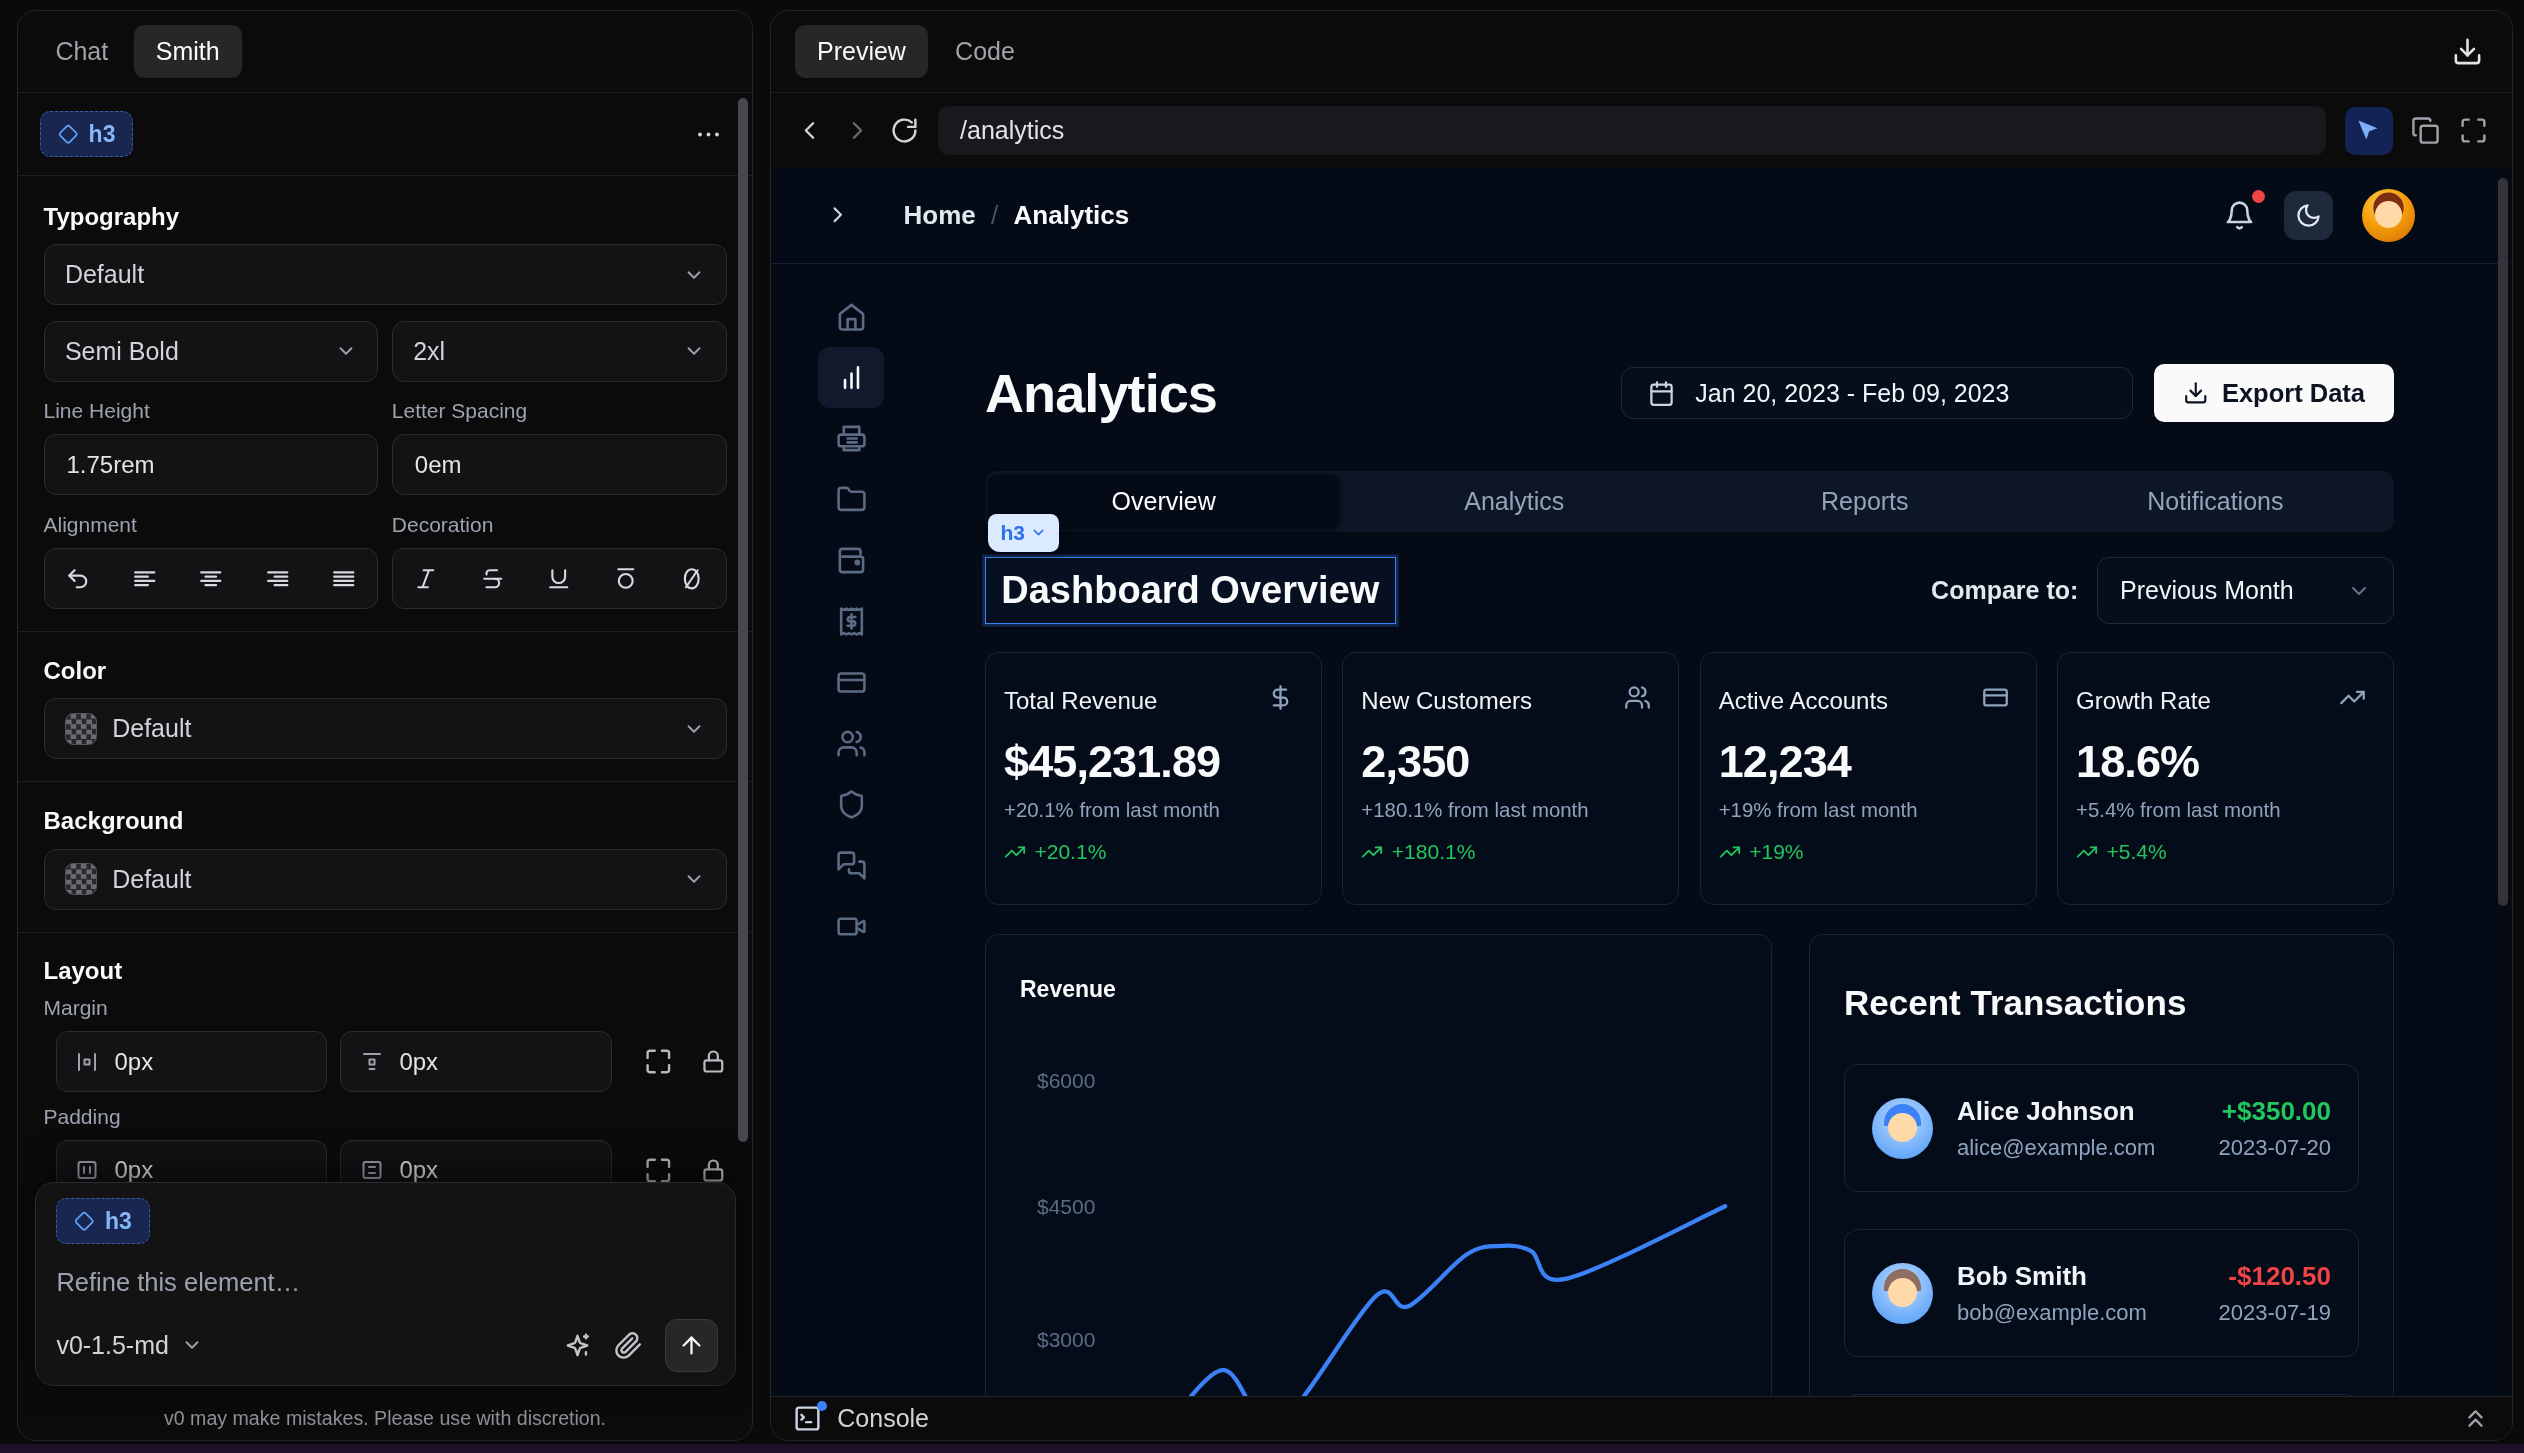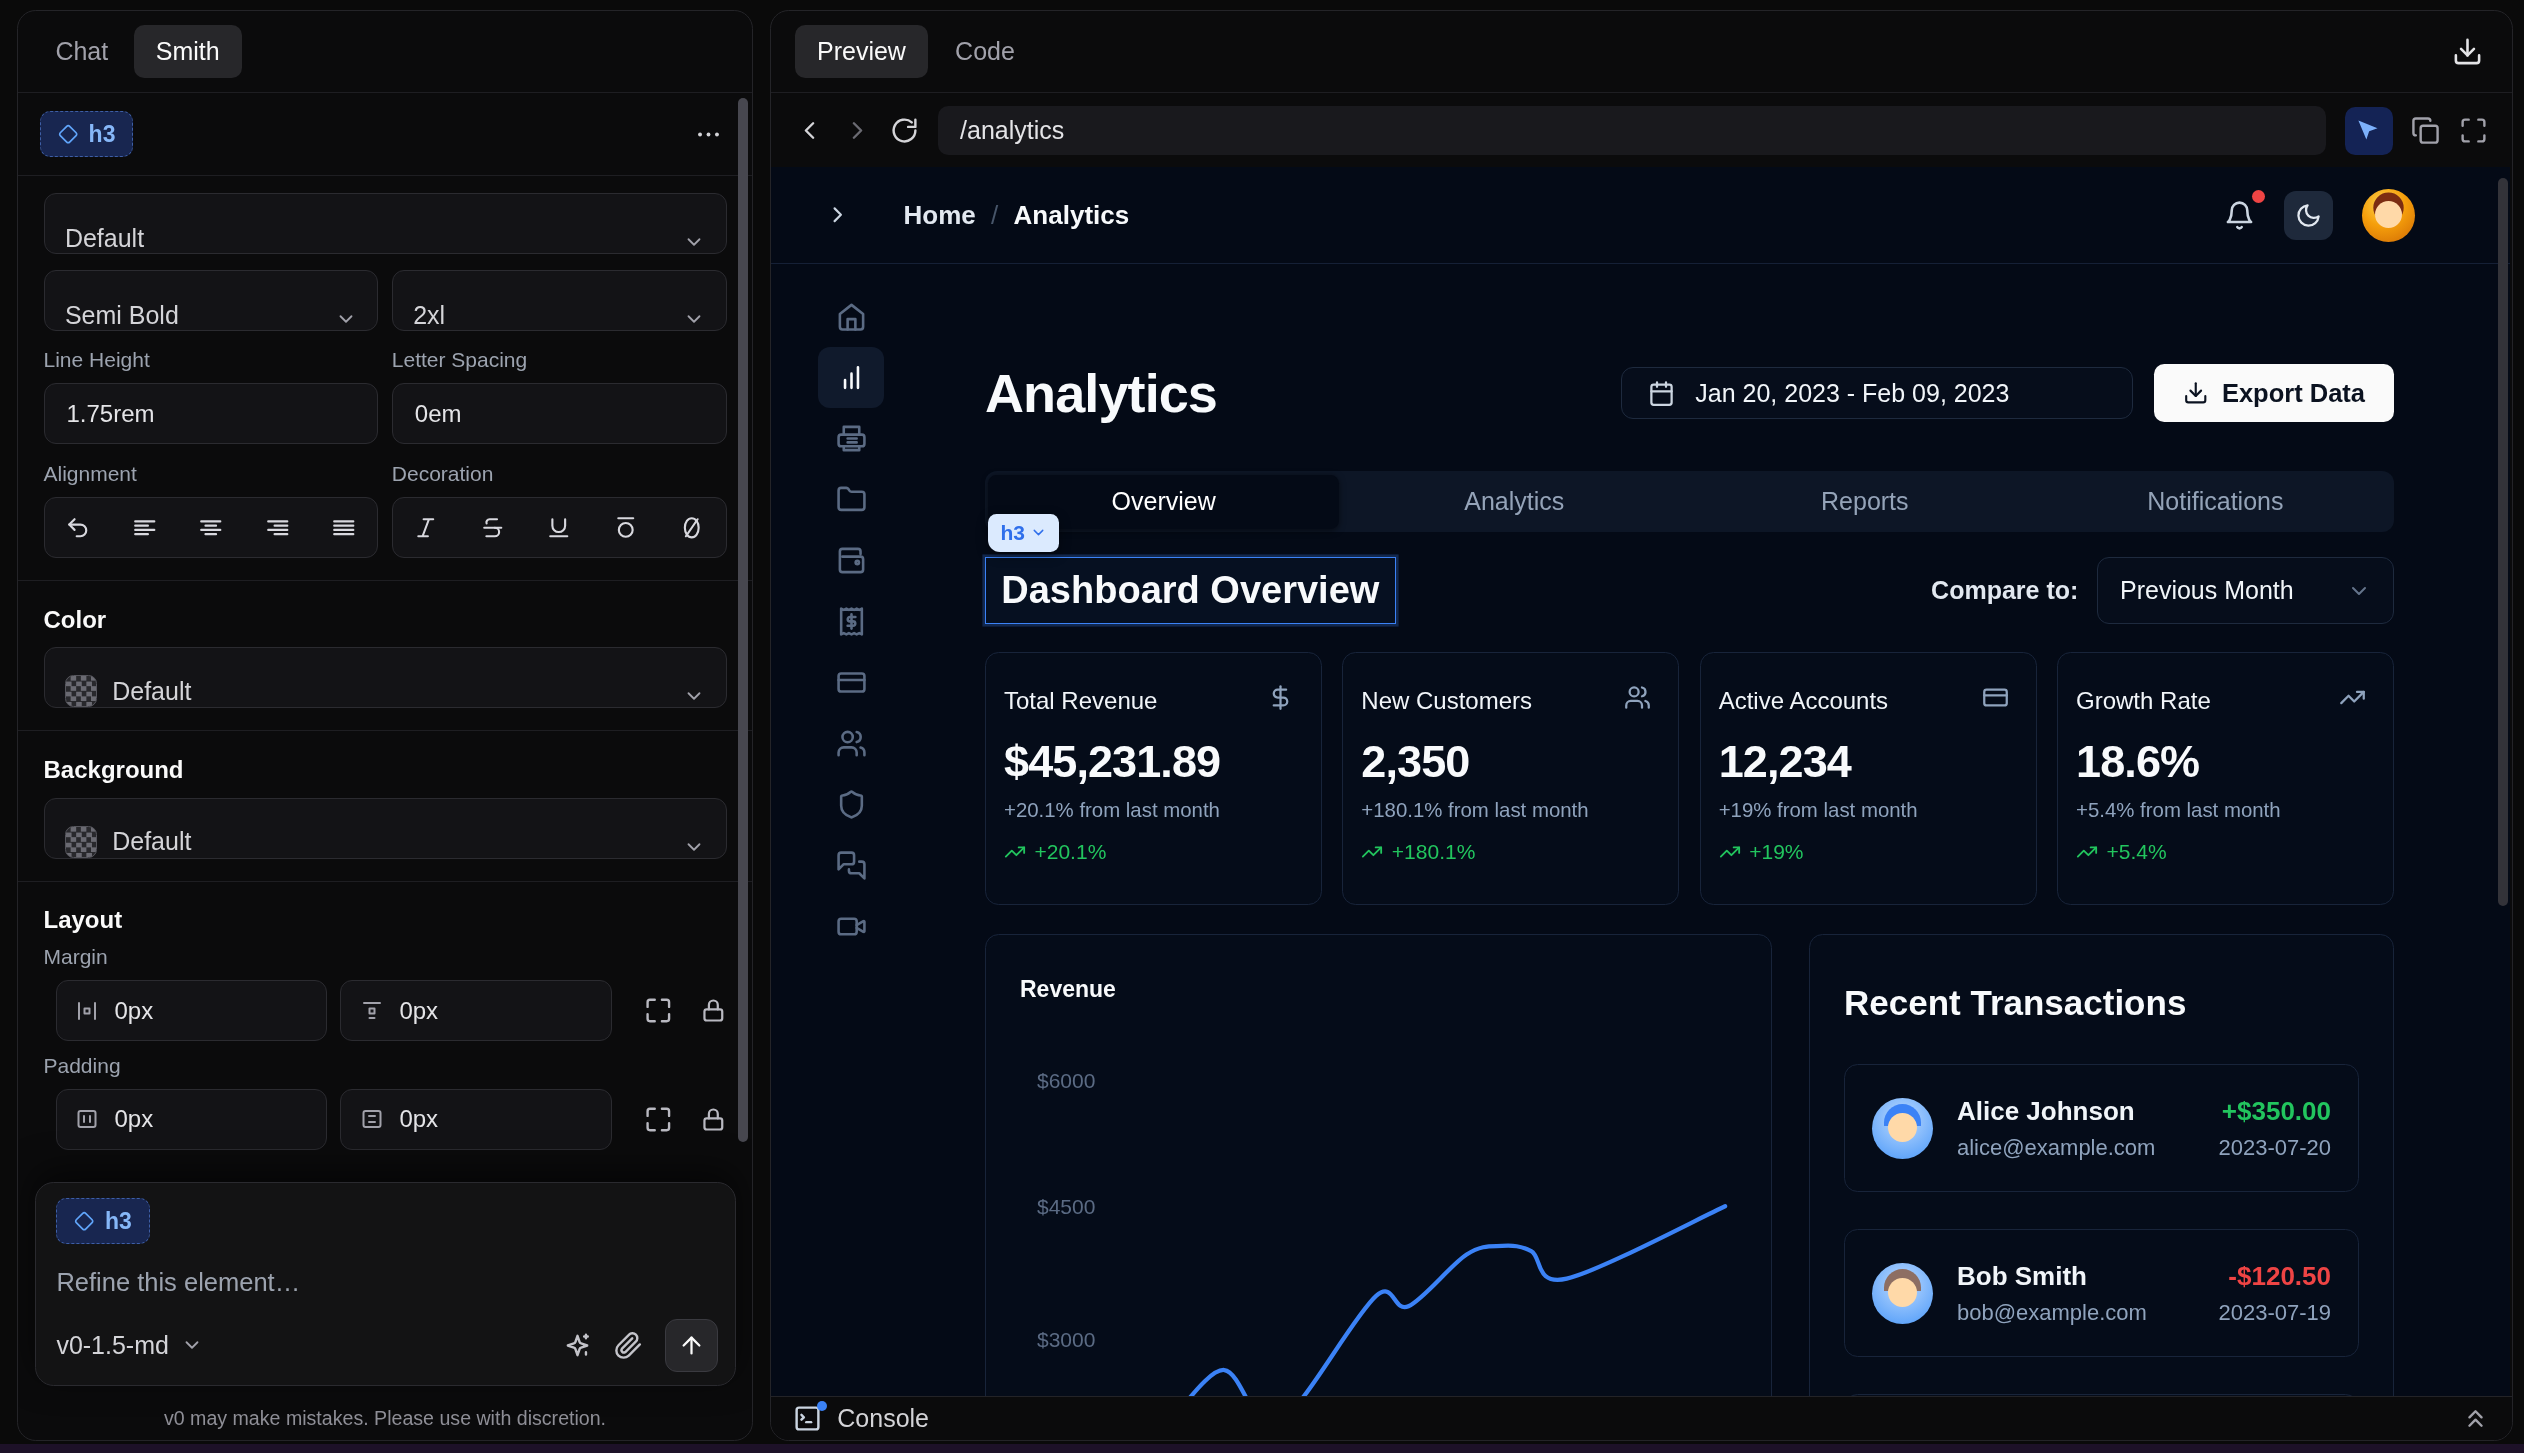--- a/index.html
+++ b/index.html
@@ -24,21 +24,21 @@
   .tab-plain { color:#a1a1aa; font-size:25px; padding:12px 17px; cursor:default; }
   .tab-pill { background:#27272a; color:#fafafa; font-size:25px; padding:12px 22px; border-radius:10.2px; font-weight:500; }
   .lp-elementrow { height:83px; border-bottom:1.7px solid #1e1e22; display:flex; align-items:center; justify-content:space-between; padding:0 22px; }
   .chip-h3 { display:inline-flex; align-items:center; gap:10.2px; background:#182650; border:1.7px dashed #3e5fa6; color:#86b7f8; border-radius:10.2px; padding:8.5px 17px; font-size:23px; font-weight:600; }
   .chip-h3 .i { color:#60a5fa; }
   .dots-btn { color:#d4d4d8; padding:6.8px; }
 
   .lp-body { position:absolute; top:167px; left:0; right:0; bottom:0; padding:0 25.5px; }
   .sec-title { font-size:24px; font-weight:700; color:#fafafa; margin:25.5px 0 0; line-height:25.5px; }
   .sel, .igroup { height:61px; background:#131316; border:1.7px solid #2b2b30; border-radius:12px; }
-  .sel { display:flex; align-items:flex-end; justify-content:space-between; padding:0 20.4px; color:#d4d4d8; font-size:25px; margin-top:15.3px; }
+  .sel { display:flex; align-items:center; justify-content:space-between; padding:0 20.4px; color:#d4d4d8; font-size:25px; margin-top:15.3px; }
   .sel .chev { color:#a1a1aa; }
   .sel .left { display:flex; align-items:center; }
   .row2 { display:flex; gap:13.6px; }
   .row2 > * { flex:1; }
   .lbl { font-size:21px; color:#9ca3af; margin-top:18.7px; line-height:22px; }
   .inp { height:61px; background:#131316; border:1.7px solid #2b2b30; border-radius:12px; display:flex; align-items:center; padding:0 22px; color:#e4e4e7; font-size:24px; margin-top:12px; }
   .igroup { display:flex; align-items:center; justify-content:space-around; color:#d8d8de; margin-top:12px; }
   .divider { border:none; border-top:1.7px solid #1e1e22; margin:22px -25.5px 0; }
   .swatch { width:32px; height:32px; border-radius:8.5px; border:1.7px solid #55555c; margin-right:15.3px;
             background-image:repeating-conic-gradient(#6a6a72 0% 25%, #28282c 0% 50%); background-size:10.2px 10.2px; }
@@ -347,20 +347,21 @@
       <span>h3</span>
     </span>
     <span class="dots-btn">
       <svg class="i" width="29" height="29" viewBox="0 0 34 34">
           <use href="#i-dots"></use>
         </svg>
     </span>
   </div>
 
   <div class="lp-body">
+    <div class="sec-title">Typography</div>
     <div class="sel">
       <span>Default</span>
       <svg class="i chev" width="22" height="22" viewBox="0 0 26 26">
           <use href="#i-chev-down"></use>
         </svg>
     </div>
     <div class="row2" style="margin-top:15.3px">
       <div class="sel" style="margin-top:0">
         <span>Semi Bold</span>
         <svg class="i chev" width="22" height="22" viewBox="0 0 26 26">

